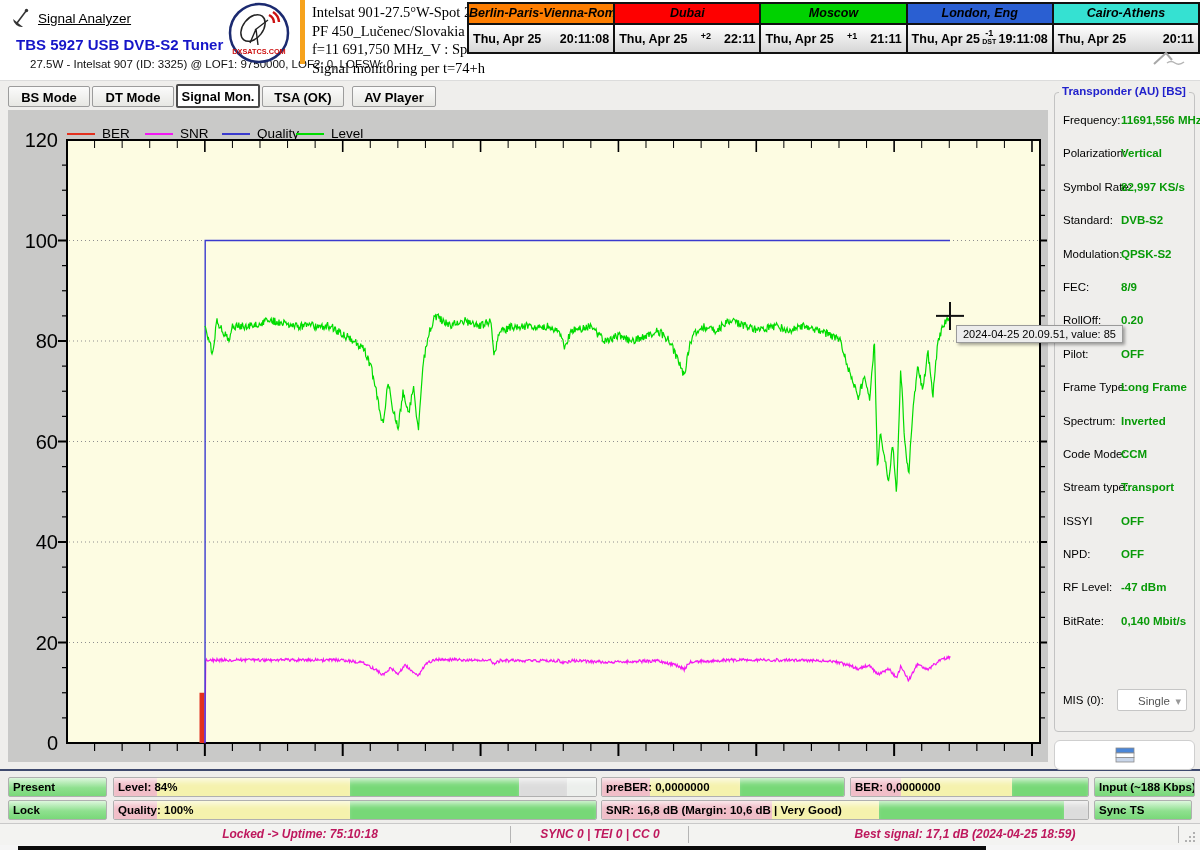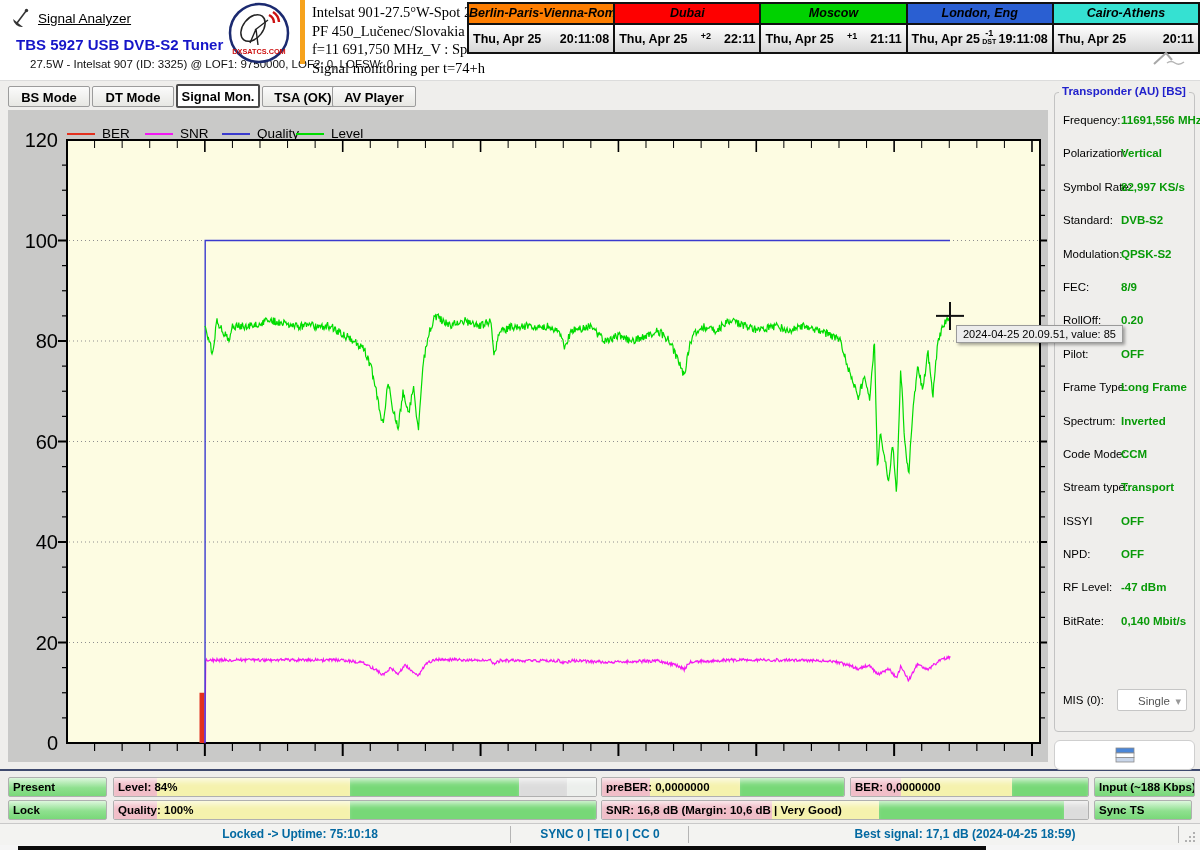--- a/index.html
+++ b/index.html
@@ -54,21 +54,21 @@
 
   
   .bar{position:absolute;height:20px;border:1px solid #b0b0b0;border-radius:2px;box-sizing:border-box;overflow:hidden;}
   .bar .bar-label{position:absolute;left:4px;top:0;line-height:18px;font-size:11.5px;font-weight:bold;color:#000;z-index:3;white-space:nowrap;}
   .seg-bar{display:flex;}
   .seg{height:100%;box-shadow:inset 0 7px 6px -4px rgba(255,255,255,.75);}
   .green{background:linear-gradient(180deg,#ddf7dd,#8fe08f 55%,#79d879);}
 
   
   .statusbar{position:absolute;left:0;top:823px;width:1200px;height:22px;background:#f3f3f1;border-top:1px solid #c9c9c9;box-sizing:border-box;}
-  .sb-text{position:absolute;top:3px;font-size:12px;font-weight:bold;color:#0369a1;text-align:center;}
+  .sb-text{position:absolute;top:3px;font-size:12px;font-weight:bold;color:#be185d;text-align:center;font-style:italic;}
   .sb-div{position:absolute;top:2px;width:1px;height:17px;background:#b5b5b5;}
   .grip{position:absolute;left:1185px;top:828px;}
   .bottom-strip{position:absolute;left:0;top:845px;width:1200px;height:5px;background:#f5f5f5;}
   .bottom-strip .black{position:absolute;left:18px;top:1px;width:968px;height:4px;background:#0b0b0b;}
 </style>
 </head>
 <body>
 
 <div class="app">
 
@@ -156,21 +156,21 @@
         <path d="M2 14 L14 3 L20 10" stroke="#a8a8a8" fill="none" stroke-width="2"></path>
         <path d="M15 13 q4 -3 8 0 q4 3 9 -1" stroke="#b5b5b5" fill="none" stroke-width="1.5"></path>
       </svg>
     </span>
   </div>
 
   <div class="tab" style="left:8px;width:82px;">BS Mode</div>
   <div class="tab" style="left:92px;width:82px;">DT Mode</div>
   <div class="tab active" style="left:176px;width:84px;">Signal Mon.</div>
   <div class="tab" style="left:262px;width:82px;">TSA (OK)</div>
-  <div class="tab" style="left:332px;width:84px;">AV Player</div>
+  <div class="tab" style="left:352px;width:84px;">AV Player</div>
 
   <div class="chart">
     <svg class="plot" width="1040" height="652" viewBox="0 0 1040 652">
         <rect x="59" y="30" width="973" height="603" fill="#fdfce2" stroke="#000" stroke-width="2"></rect>
         <line x1="61" y1="532.5" x2="1030" y2="532.5" stroke="#8f8f8f" stroke-width="1" stroke-dasharray="1,3"></line>
         <line x1="61" y1="432" x2="1030" y2="432" stroke="#8f8f8f" stroke-width="1" stroke-dasharray="1,3"></line>
         <line x1="61" y1="331.5" x2="1030" y2="331.5" stroke="#8f8f8f" stroke-width="1" stroke-dasharray="1,3"></line>
         <line x1="61" y1="231" x2="1030" y2="231" stroke="#8f8f8f" stroke-width="1" stroke-dasharray="1,3"></line>
         <line x1="61" y1="130.49999999999994" x2="1030" y2="130.49999999999994" stroke="#8f8f8f" stroke-width="1" stroke-dasharray="1,3"></line>
         <line x1="54" y1="607.875" x2="58" y2="607.875" stroke="#000" stroke-width="1.2"></line>

